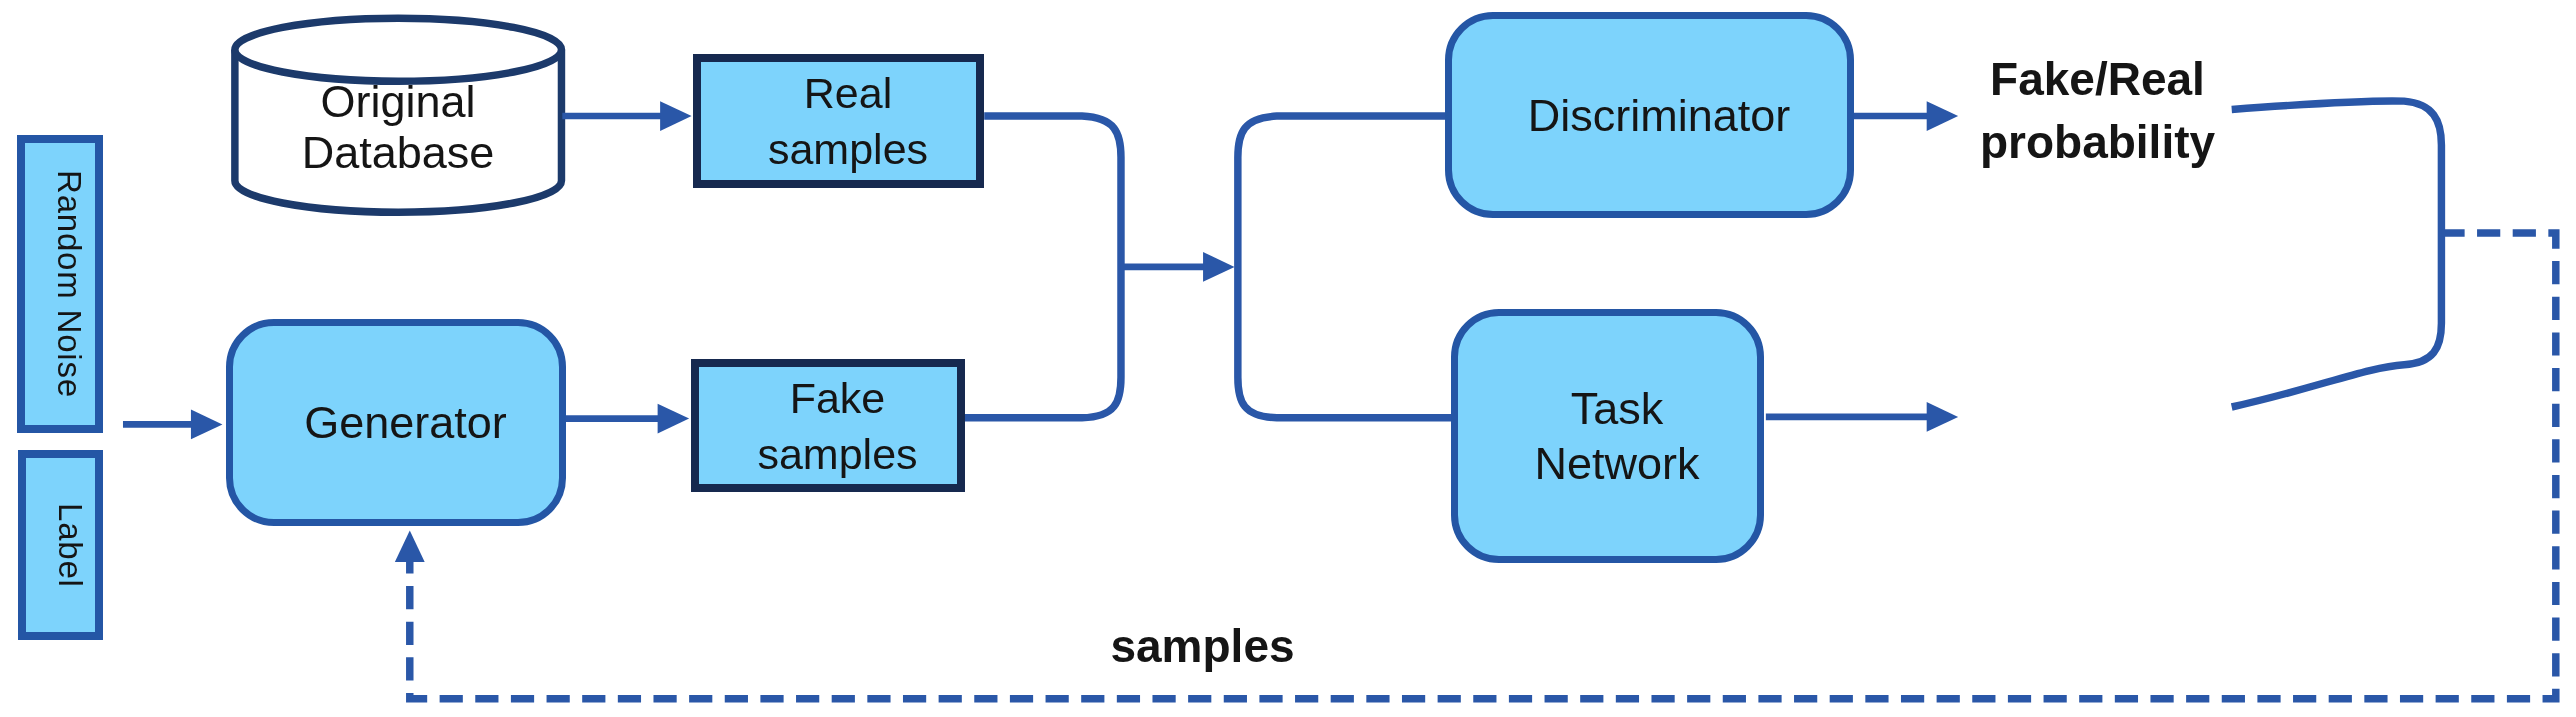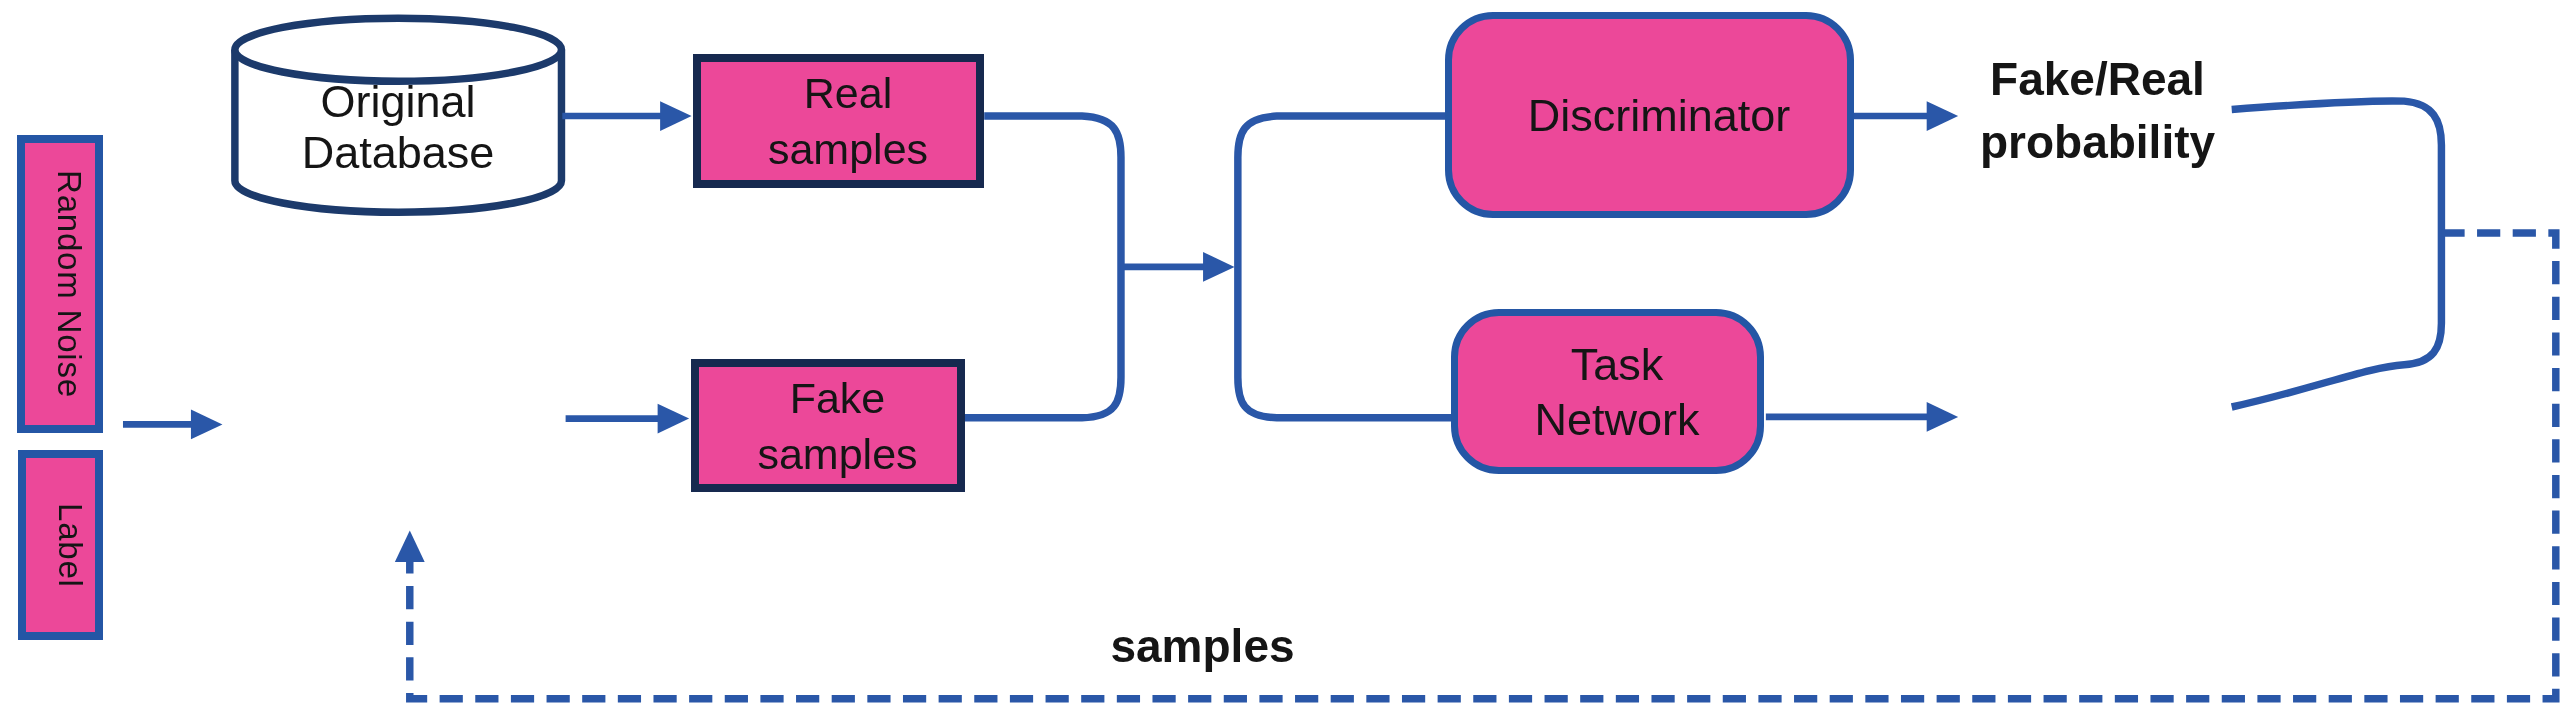--- a/index.html
+++ b/index.html
@@ -15,21 +15,21 @@
     position:relative;width:2576px;height:717px;background:var(--background);
     font-family:"Liberation Sans", sans-serif;color:var(--text);overflow:hidden;
   }
   #wires{position:absolute;left:0;top:0;z-index:1;}
   .solid-wire{fill:none;stroke:var(--connector-blue);stroke-width:8;}
   .thick-wire{fill:none;stroke:var(--connector-blue);stroke-width:9;}
   .dashed-wire{fill:none;stroke:var(--connector-blue);stroke-width:9;stroke-dasharray:28 15;}
   .arrowhead{fill:var(--connector-blue);stroke:none;}
   .cyl{fill:#ffffff;stroke:var(--cylinder-navy);stroke-width:9;}
   .node{
-    position:absolute;z-index:2;background:#ec4899;
+    position:absolute;z-index:2;background:#7dd3fc;
     display:flex;align-items:center;justify-content:center;
     text-align:center;white-space:pre-line;box-sizing:border-box;padding-left:19px;
   }
   .vbox{
     border:8.3px solid var(--box-border-blue);
     writing-mode:vertical-rl;text-orientation:mixed;
     font-size:33px;letter-spacing:0.8px;
   }
   .navy-box{
     border:8.3px solid var(--dark-navy);
@@ -88,30 +88,31 @@
     <polygon class="arrowhead" points="494,640 476,678 512,678"></polygon>
   </svg>
 
   <div class="node vbox" style="left:16.6px;top:135px;width:86px;height:298px;">Random Noise</div>
 
   <div class="node vbox" style="left:18px;top:450px;width:85px;height:190px;">Label</div>
 
   <div class="cyl-label" style="left:249px;top:76px;width:298px;">Original
 Database</div>
 
+  <div class="node rounded" style="left:226px;top:319px;width:340px;height:207px;">Generator</div>
 
   <div class="node navy-box" style="left:693px;top:54px;width:291px;height:134px;">Real
 samples</div>
 
   <div class="node navy-box" style="left:691px;top:359px;width:274px;height:133px;">Fake
 samples</div>
 
   <div class="node rounded" style="left:1445px;top:12.4px;width:409px;height:206px;">Discriminator</div>
 
-  <div class="node rounded" style="left:1451px;top:309px;width:313px;height:165px;">Task
+  <div class="node rounded" style="left:1451px;top:309px;width:313px;height:254px;">Task
 Network</div>
 
   <div class="freetext" style="left:1965px;top:48px;width:265px;">Fake/Real
 probability</div>
 
 
   <div class="freetext" style="left:1103px;top:615px;width:199px;">samples</div>
 
 </div>
 

